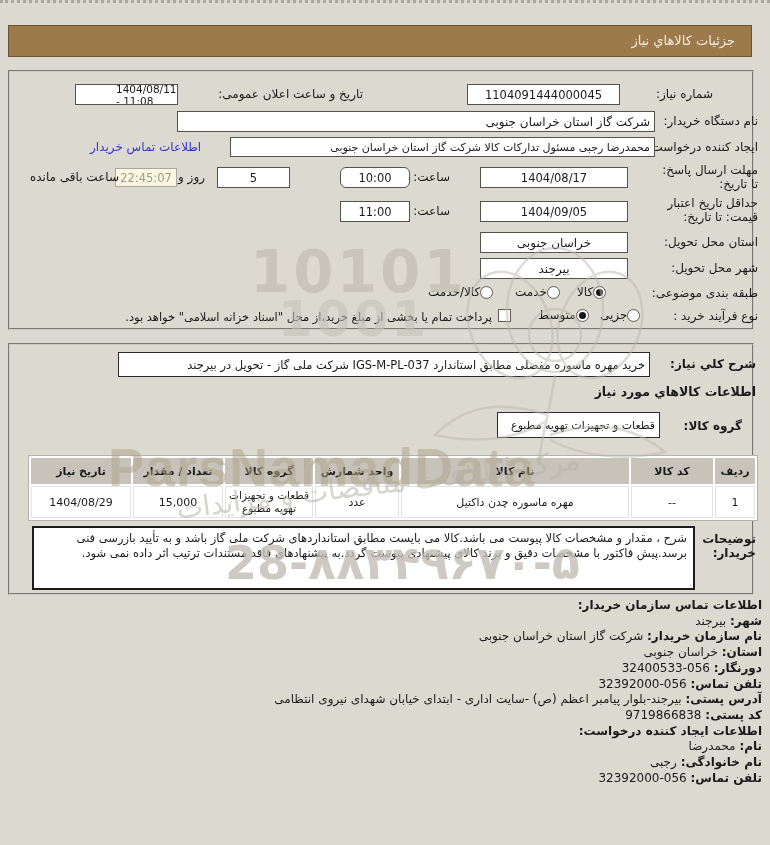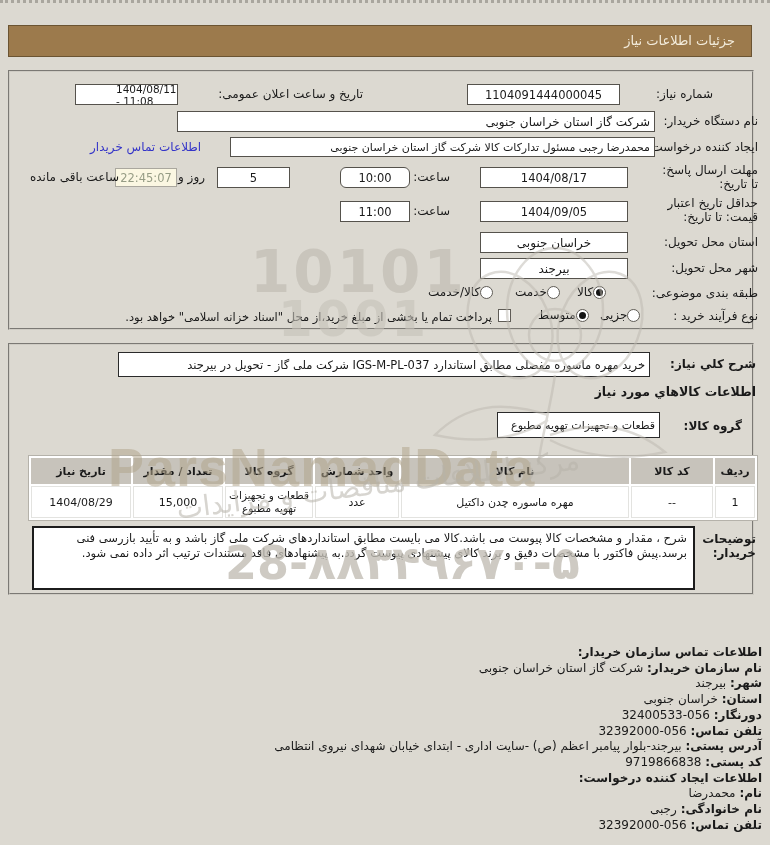--- a/index.html
+++ b/index.html
@@ -28,21 +28,21 @@
   .checkbox{position:absolute;width:13px;height:13px;background:#fff;border:1px solid #5f5c56;box-sizing:border-box;}
   .heading{position:absolute;font-size:12.5px;font-weight:bold;white-space:nowrap;}
   table.items{position:absolute;left:28px;top:112px;width:718px;border-collapse:separate;
               border-spacing:2px;background:#fff;border:1px solid #b5b2aa;table-layout:fixed;}
   table.items th{background:#c7c3bb;font-size:11px;font-weight:bold;height:24px;padding:1px 2px;}
   table.items td{background:#fff;border:1px solid #e3e3e0;font-size:11px;text-align:center;
                  height:28px;padding:1px 3px;line-height:13px;}
   .notesbox{position:absolute;left:32px;top:526px;width:663px;height:64px;background:#fff;
             border:2px solid #1c1c1c;box-sizing:border-box;font-size:11.5px;line-height:14.5px;
             padding:3px 6px;text-align:right;}
-  #contact{position:absolute;right:8px;top:598px;width:754px;font-size:12px;line-height:15.7px;text-align:right;margin-top:47px;}
+  #contact{position:absolute;right:8px;top:598px;width:754px;font-size:12px;line-height:15.7px;text-align:right;}
   #contact .hl{font-weight:bold;}
   #wm{position:absolute;inset:0;pointer-events:none;z-index:9;}
   .wm-brand{position:absolute;left:108px;top:436px;font-family:"Liberation Sans",sans-serif;
             font-size:54px;font-weight:bold;color:#b3a78e;opacity:.55;direction:ltr;letter-spacing:1px;}
   .wm-digits1{position:absolute;left:250px;top:238px;font-size:58px;font-weight:bold;
               color:#c3bfb6;opacity:.75;direction:ltr;letter-spacing:3px;}
   .wm-digits2{position:absolute;left:278px;top:290px;font-size:50px;font-weight:bold;
               color:#c6c2b9;opacity:.6;direction:ltr;letter-spacing:3px;}
   .wm-phone{position:absolute;left:225px;top:536px;font-size:46px;font-weight:bold;
             color:#c2beb5;opacity:.8;direction:ltr;letter-spacing:5px;}
@@ -50,21 +50,21 @@
              transform:rotate(-7deg);white-space:nowrap;}
   .wm-flower{position:absolute;left:370px;top:240px;opacity:.5;}
 </style>
 </head>
 <body>
 
 <div id="page">
 
   <div class="dotline"></div>
 
-  <div class="titlebar">جزئیات اطلاعات نیاز</div>
+  <div class="titlebar">جزئیات کالاهاي نیاز</div>
 
   <div class="panel" id="panel1"></div>
 
   <span class="lbl" style="right:57px;top:87px;">شماره نیاز:</span>
   <div class="fbox center" style="left:467px;top:84px;width:153px;height:21px;">
     <span dir="ltr">1104091444000045</span>
   </div>
   <span class="lbl" style="right:407px;top:87px;">تاریخ و ساعت اعلان عمومی:</span>
   <div class="fbox center" style="left:75px;top:84px;width:103px;height:21px;font-size:10.5px;padding-left:40px;">
     <span dir="ltr">1404/08/11 - 11:08</span>
@@ -188,22 +188,22 @@
   </tbody>
     </table>
 
   <span class="lbl b wrap" style="right:14px;top:532px;width:62px;">توضیحات خریدار:</span>
   <div class="notesbox">
     <span>شرح ، مقدار و مشخصات کالا پیوست می باشد.کالا می بایست مطابق استانداردهای شرکت ملی گاز باشد و به تأیید بازرسی فنی برسد.پیش فاکتور با مشخصات دقیق و برند کالای پیشنهادی پیوست گردد.به پیشنهادهای فاقد مستندات ترتیب اثر داده نمی شود.</span>
   </div>
 
   <div id="contact">
     <div class="hl">اطلاعات تماس سازمان خریدار:</div>
+    <div><span class="hl">شهر:</span> <span>بیرجند</span></div>
     <div><span class="hl">نام سازمان خریدار:</span> <span>شرکت گاز استان خراسان جنوبی</span></div>
-    <div><span class="hl">شهر:</span> <span>بیرجند</span></div>
     <div><span class="hl">استان:</span> <span>خراسان جنوبی</span></div>
     <div><span class="hl">دورنگار:</span> <span dir="ltr">32400533-056</span></div>
     <div><span class="hl">تلفن تماس:</span> <span dir="ltr">32392000-056</span></div>
     <div><span class="hl">آدرس پستی:</span> <span>بیرجند-بلوار پیامبر اعظم (ص) -سایت اداری - ابتدای خیابان شهدای نیروی انتظامی</span></div>
     <div><span class="hl">کد پستی:</span> <span dir="ltr">9719866838</span></div>
     <div class="hl">اطلاعات ایجاد کننده درخواست:</div>
     <div><span class="hl">نام:</span> <span>محمدرضا</span></div>
     <div><span class="hl">نام خانوادگی:</span> <span>رجبی</span></div>
     <div><span class="hl">تلفن تماس:</span> <span dir="ltr">32392000-056</span></div>
   </div>

